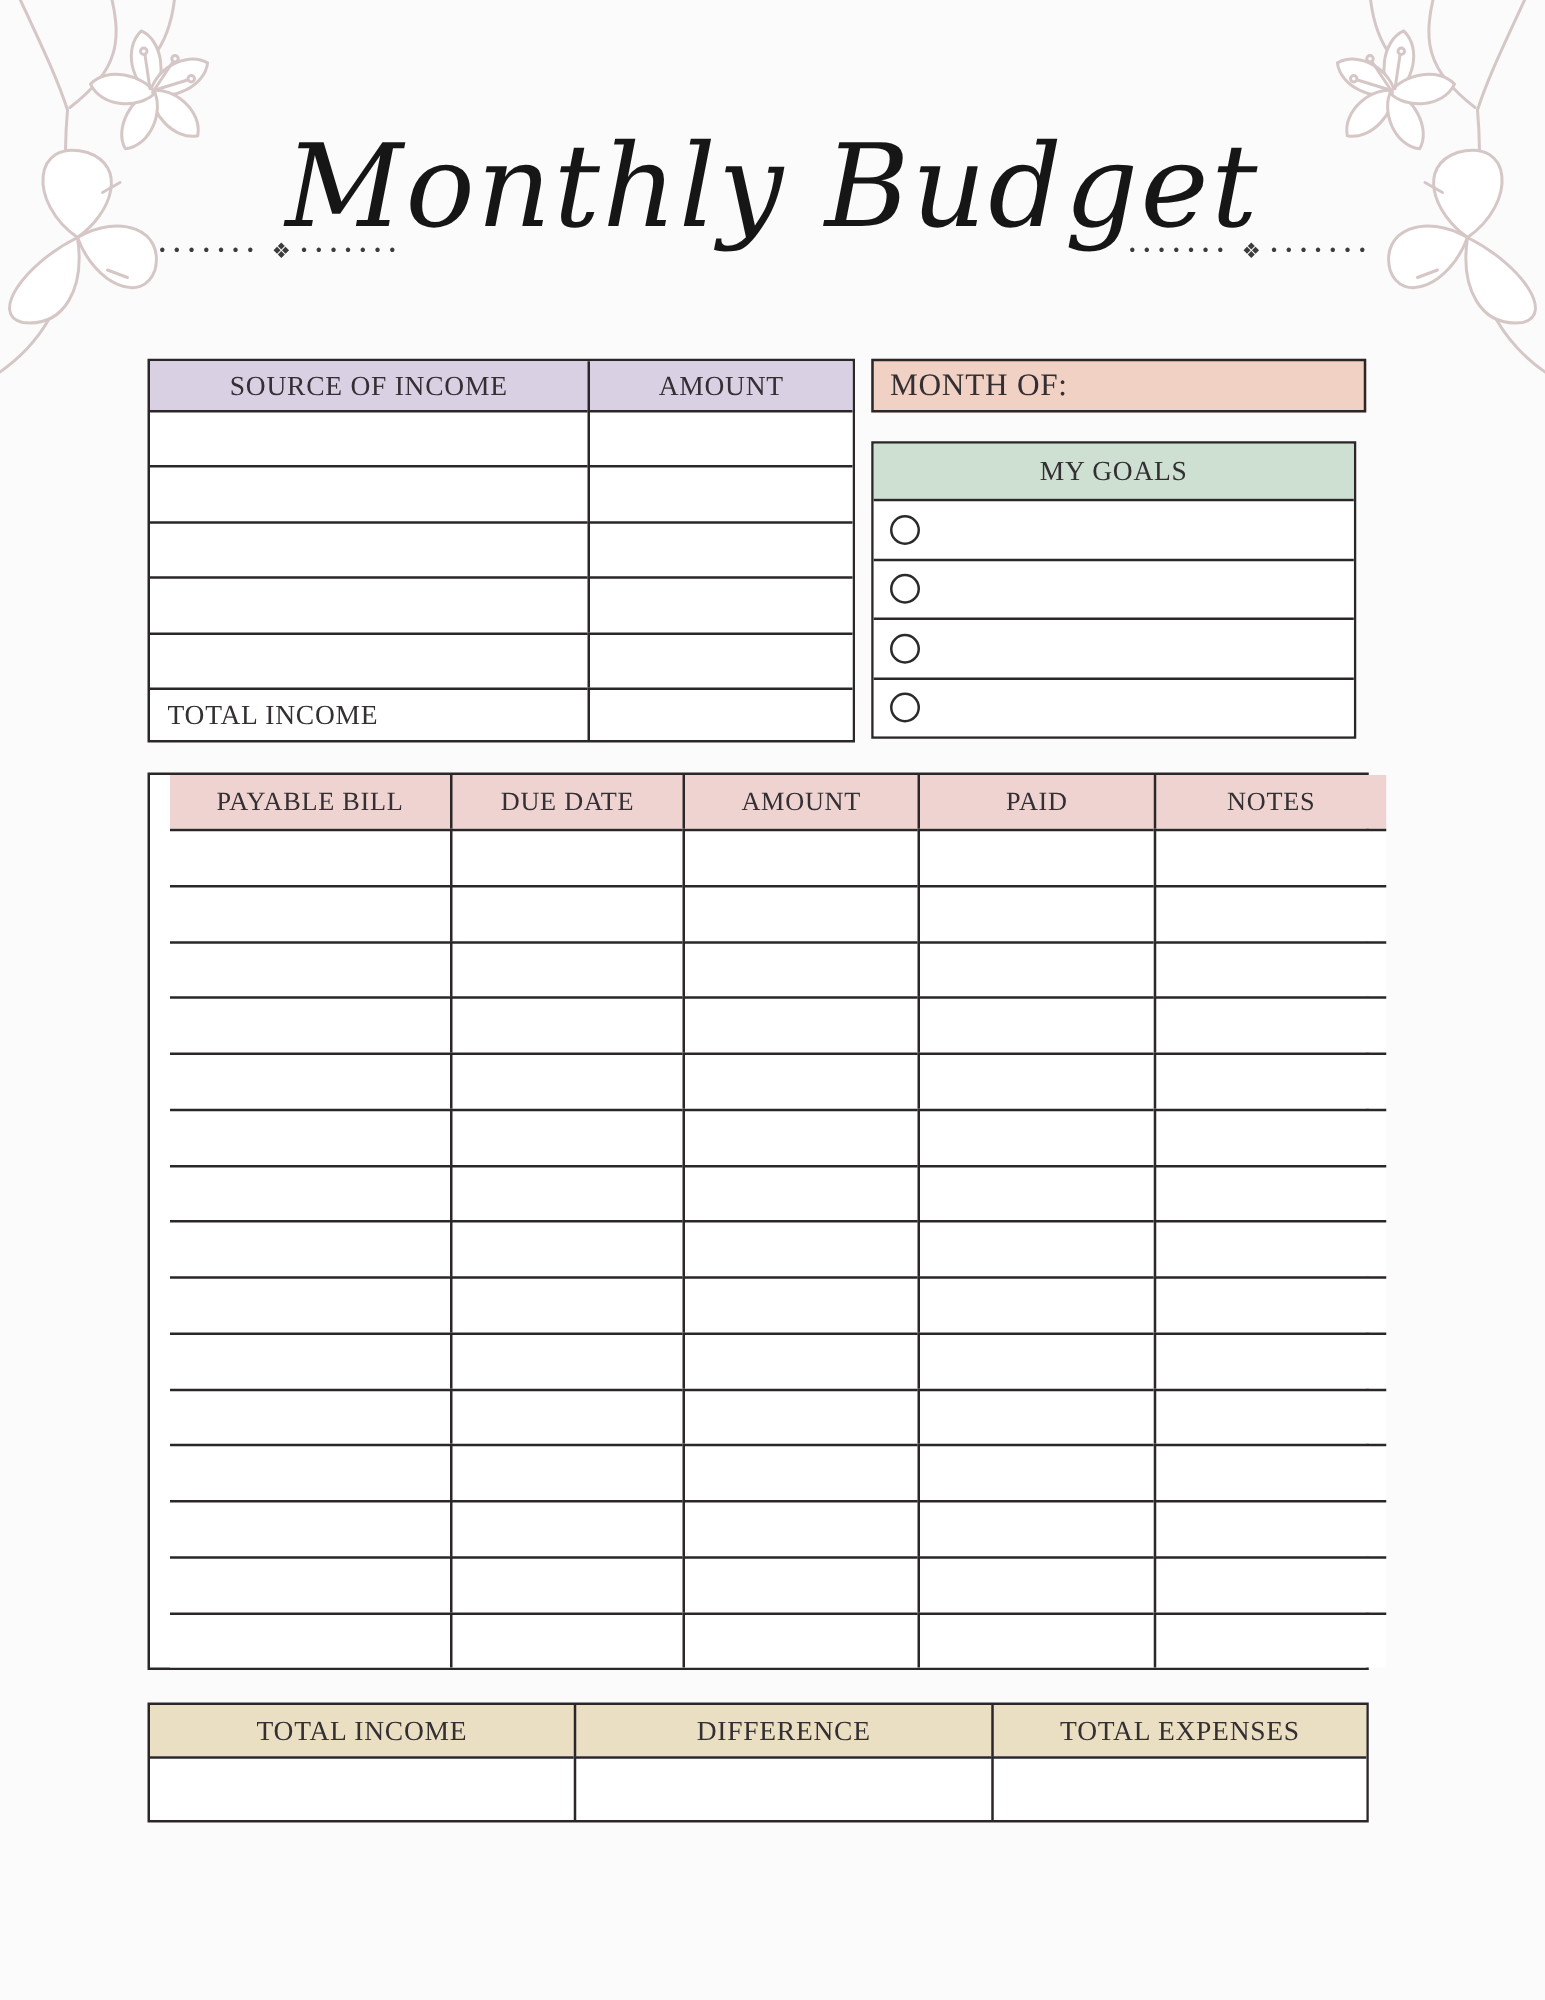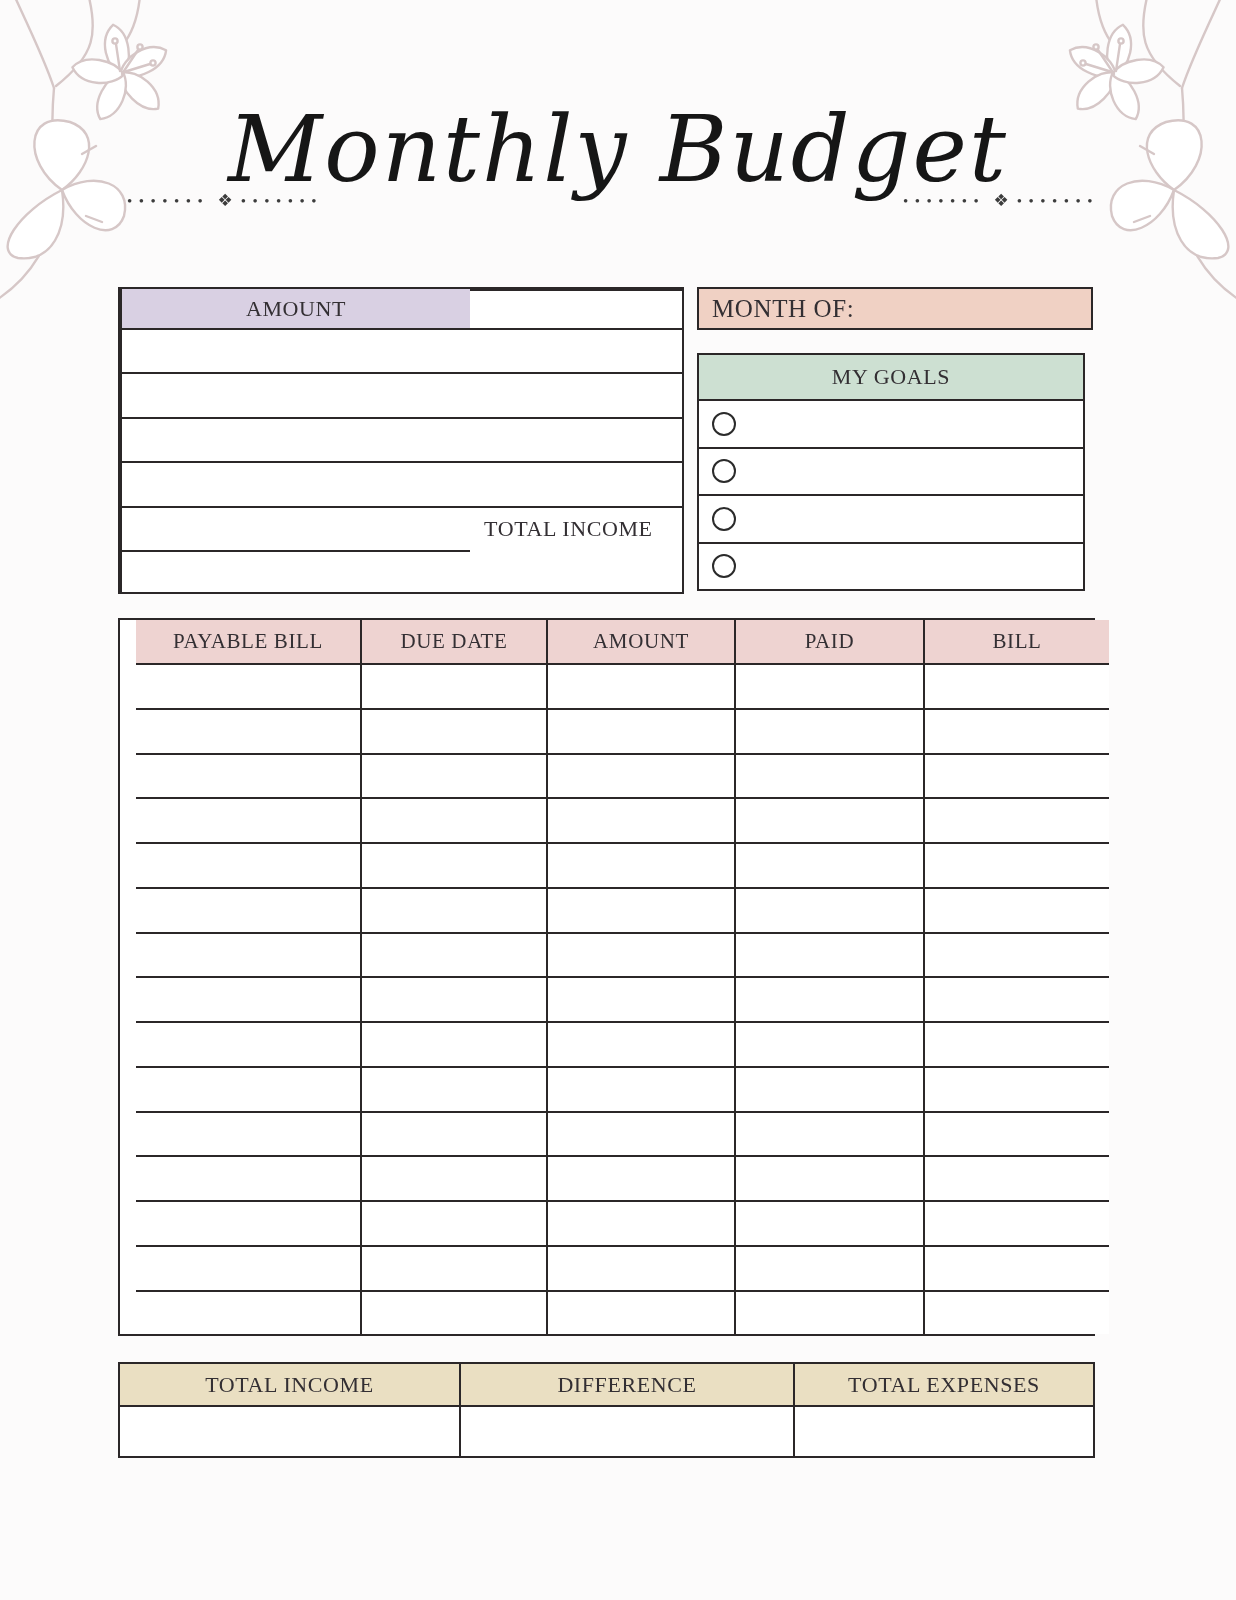--- a/index.html
+++ b/index.html
@@ -137,20 +137,21 @@
     <span class="dots">•••••••</span>
   </div>
   <h1 class="title">Monthly Budget</h1>
   <div class="ornament right">
     <span class="dots">•••••••</span>
     <span class="diamond">❖</span>
     <span class="dots">•••••••</span>
   </div>
 
   <section id="income">
+    <div class="cell head">SOURCE OF INCOME</div>
     <div class="cell head bl">AMOUNT</div>
     <div id="income-body" style="display:contents"><div class="cell bt"></div><div class="cell bt bl"></div><div class="cell bt"></div><div class="cell bt bl"></div><div class="cell bt"></div><div class="cell bt bl"></div><div class="cell bt"></div><div class="cell bt bl"></div><div class="cell bt"></div><div class="cell bt bl"></div></div>
     <div class="cell bt la">TOTAL INCOME</div>
     <div class="cell bt bl"></div>
   </section>
 
   <div id="month-box" style="position:absolute;box-sizing:border-box;border:2px solid var(--border);">
     <span>MONTH OF:</span>
   </div>
 
@@ -165,21 +166,21 @@
         </div><div class="goal-row bt">
           <span class="goal-circle"></span>
         </div></div>
   </section>
 
   <section id="expenses">
     <div class="cell head">PAYABLE BILL</div>
     <div class="cell head bl">DUE DATE</div>
     <div class="cell head bl">AMOUNT</div>
     <div class="cell head bl">PAID</div>
-    <div class="cell head bl">BILL</div>
+    <div class="cell head bl">NOTES</div>
     <div id="expenses-body" style="display:contents"><div class="cell bt"></div><div class="cell bt bl"></div><div class="cell bt bl"></div><div class="cell bt bl"></div><div class="cell bt bl"></div><div class="cell bt"></div><div class="cell bt bl"></div><div class="cell bt bl"></div><div class="cell bt bl"></div><div class="cell bt bl"></div><div class="cell bt"></div><div class="cell bt bl"></div><div class="cell bt bl"></div><div class="cell bt bl"></div><div class="cell bt bl"></div><div class="cell bt"></div><div class="cell bt bl"></div><div class="cell bt bl"></div><div class="cell bt bl"></div><div class="cell bt bl"></div><div class="cell bt"></div><div class="cell bt bl"></div><div class="cell bt bl"></div><div class="cell bt bl"></div><div class="cell bt bl"></div><div class="cell bt"></div><div class="cell bt bl"></div><div class="cell bt bl"></div><div class="cell bt bl"></div><div class="cell bt bl"></div><div class="cell bt"></div><div class="cell bt bl"></div><div class="cell bt bl"></div><div class="cell bt bl"></div><div class="cell bt bl"></div><div class="cell bt"></div><div class="cell bt bl"></div><div class="cell bt bl"></div><div class="cell bt bl"></div><div class="cell bt bl"></div><div class="cell bt"></div><div class="cell bt bl"></div><div class="cell bt bl"></div><div class="cell bt bl"></div><div class="cell bt bl"></div><div class="cell bt"></div><div class="cell bt bl"></div><div class="cell bt bl"></div><div class="cell bt bl"></div><div class="cell bt bl"></div><div class="cell bt"></div><div class="cell bt bl"></div><div class="cell bt bl"></div><div class="cell bt bl"></div><div class="cell bt bl"></div><div class="cell bt"></div><div class="cell bt bl"></div><div class="cell bt bl"></div><div class="cell bt bl"></div><div class="cell bt bl"></div><div class="cell bt"></div><div class="cell bt bl"></div><div class="cell bt bl"></div><div class="cell bt bl"></div><div class="cell bt bl"></div><div class="cell bt"></div><div class="cell bt bl"></div><div class="cell bt bl"></div><div class="cell bt bl"></div><div class="cell bt bl"></div><div class="cell bt"></div><div class="cell bt bl"></div><div class="cell bt bl"></div><div class="cell bt bl"></div><div class="cell bt bl"></div></div>
   </section>
 
   <section id="summary">
     <div class="cell head">TOTAL INCOME</div>
     <div class="cell head bl">DIFFERENCE</div>
     <div class="cell head bl">TOTAL EXPENSES</div>
     <div class="cell bt"></div>
     <div class="cell bt bl"></div>
     <div class="cell bt bl"></div>

